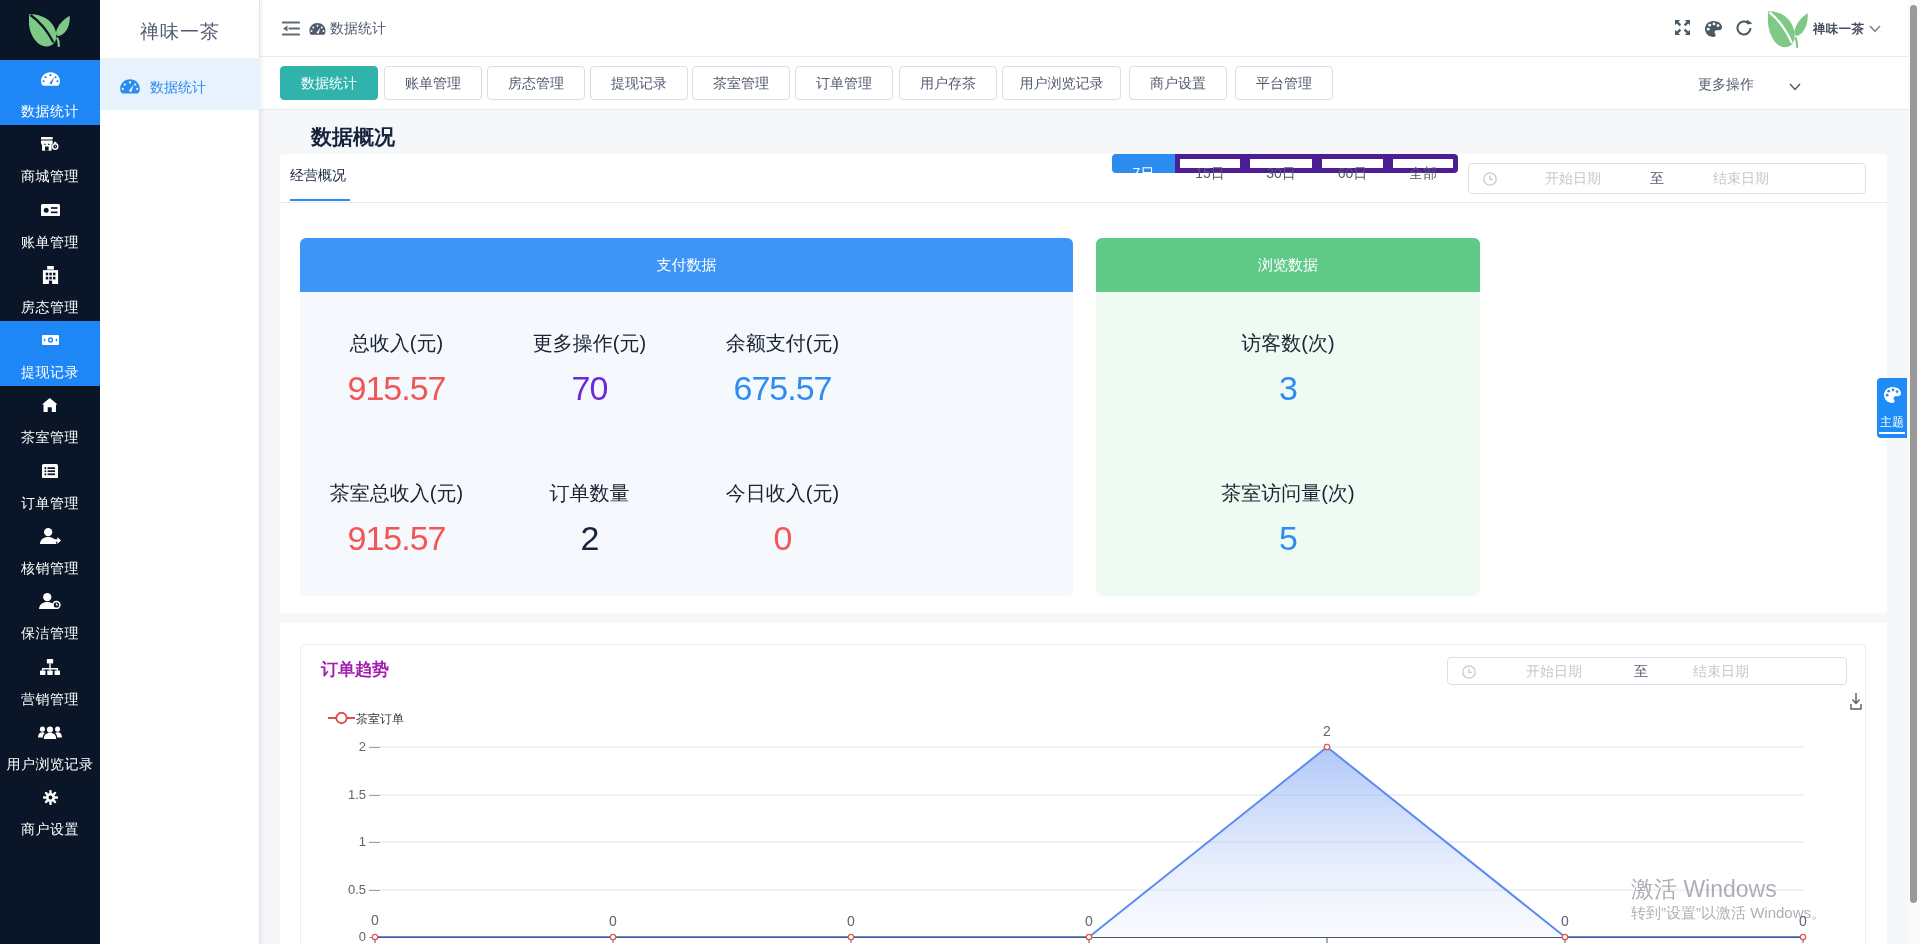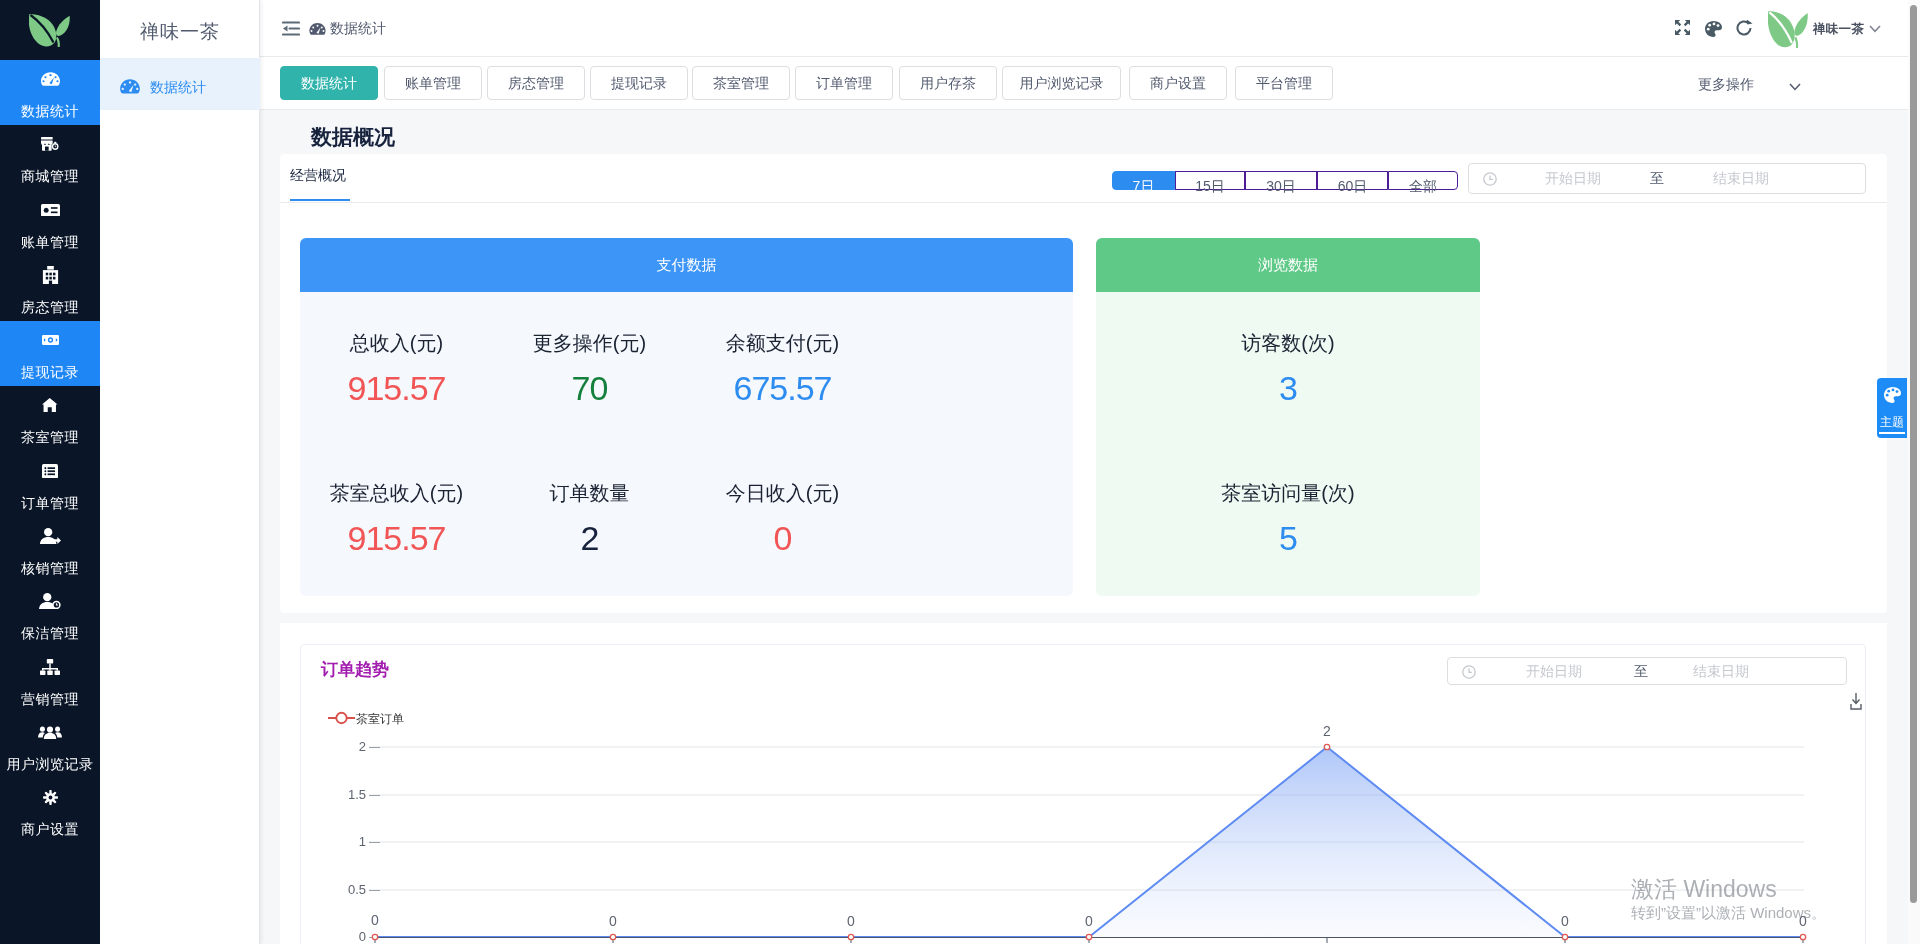--- a/index.html
+++ b/index.html
@@ -33,34 +33,34 @@
   #more { position:absolute; left:1438px; top:19px; font-size:14px; color:#515a6e; }
 
   
   #content { position:absolute; left:260px; top:110px; width:1648px; height:834px; background:#f5f7f9; }
   #h1 { position:absolute; left:21px; top:13px; font-size:21px; font-weight:bold; color:#17233d;margin-left:30px; }
   #panel1 { position:absolute; left:20px; top:44px; width:1607px; height:459px; background:#fff; border-radius:4px; }
   #panel1 .tabtxt { position:absolute; left:10px; top:13px; font-size:14px; color:#17233d; }
   #panel1 .tabline { position:absolute; left:10px; top:45px; width:60px; height:2px; background:#2d8cf0; }
   #panel1 .divider { position:absolute; left:0; top:48px; width:1607px; height:1px; background:#e8eaec; }
 
-  .gbtn { position:absolute; top:17px; height:19px; line-height:29px; text-align:center; font-size:14px; color:#515a6e; background:#fff; border:1px solid #4c1d95; }
+  .gbtn { position:absolute; top:0; height:19px; line-height:29px; text-align:center; font-size:14px; color:#515a6e; background:#fff; border:5px solid #4c1d95; }
   .gbtn.on { background:#2d8cf0; border-color:#2d8cf0; color:#fff; }
 
   .picker { position:absolute; background:#fff; border:1px solid #dcdee2; border-radius:4px; }
   .picker .ph { position:absolute; top:0; font-size:14px; color:#c5c8ce; line-height:29px; }
   .picker .zhi { position:absolute; top:0; font-size:14px; color:#515a6e; line-height:29px; }
 
   
   .scard { position:absolute; top:84px; border-radius:6px; overflow:hidden; }
   .scard .chead { height:54px; line-height:54px; text-align:center; color:#fff; font-size:15px; }
   .stat { position:absolute; text-align:center; }
   .stat .lb { font-size:20px; line-height:22px; color:#1b2333; }
   .stat .vl { font-size:34px; letter-spacing:-1px; margin-top:15px; }
-  .c-red { color:#f25555; } .c-green { color:#15803d; } .c-blue { color:#2d8cf0; } .c-dark { color:#17233d; }
+  .c-red { color:#f25555; } .c-green { color:#6d28d9; } .c-blue { color:#2d8cf0; } .c-dark { color:#17233d; }
 
   #panel2 { position:absolute; left:20px; top:513px; width:1607px; height:321px; background:#fff; }
   #card2 { position:absolute; left:20px; top:21px; width:1566px; height:320px; border:1px solid #ebeef5; border-radius:4px; background:#fff; }
   #card2 .h { position:absolute; left:20px; top:13px; font-size:17px; font-weight:bold; color:#a21caf; }
   .legend { position:absolute; left:27px; top:66px; height:14px; }
   .legend .txt { position:absolute; left:28px; top:0; font-size:12px; color:#333; white-space:nowrap; }
 
   .wm1 { position:absolute; left:1371px; top:764px; font-size:23px; color:rgba(116,122,130,.6); }
   .wm2 { position:absolute; left:1371px; top:794px; font-size:15px; color:rgba(116,122,130,.6); }
 

